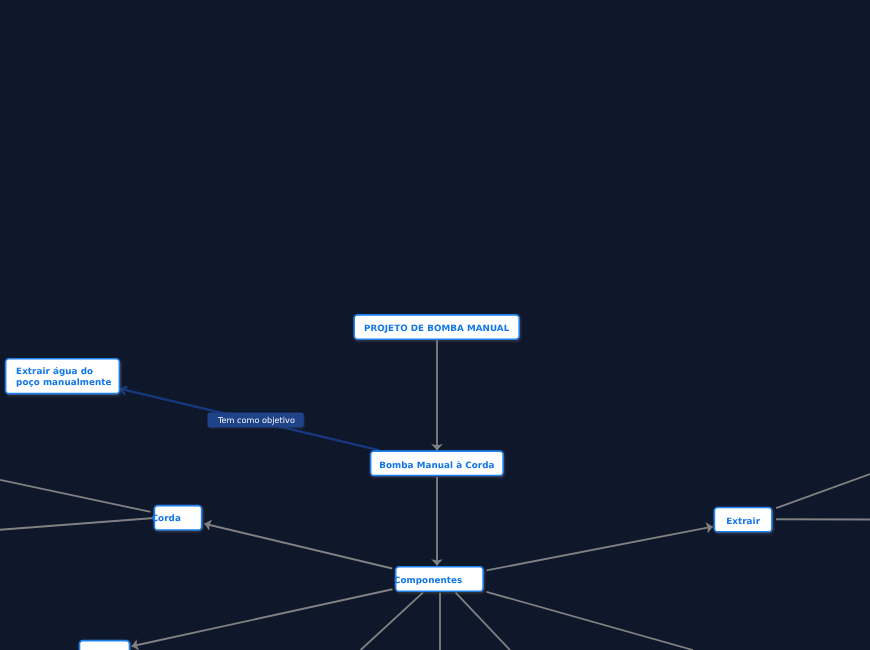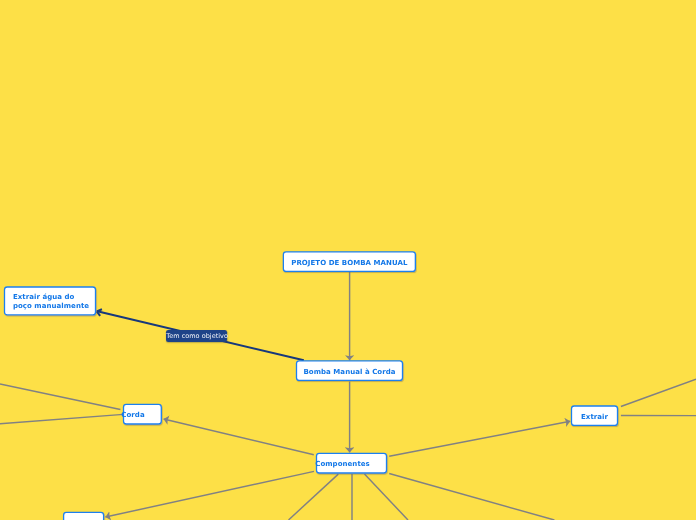--- a/index.html
+++ b/index.html
@@ -1,19 +1,19 @@
 <!DOCTYPE html>
 <html><head>
 <meta charset="utf-8">
 <title>PROJETO DE BOMBA MANUAL - Mapa Mental</title>
 <style>
   html,body{margin:0;padding:0;}
   body{width:696px;height:520px;overflow:hidden;background:#eff3fd;
        font-family:"DejaVu Sans","Liberation Sans",sans-serif;}
-  #canvas{position:relative;width:696px;height:520px;background:#fde047;overflow:hidden;}
+  #canvas{position:relative;width:696px;height:520px;background:#0f172a;overflow:hidden;}
   svg.layer{position:absolute;left:0;top:0;width:696px;height:520px;}
   .nlabel{position:absolute;box-sizing:border-box;
         display:flex;align-items:center;justify-content:center;
         color:#1277e8;font-weight:bold;text-align:center;white-space:nowrap;
         font-size:7px;letter-spacing:0.05px;padding-top:2.2px;}
   .nlabel.multiline{white-space:pre;line-height:9.35px;text-align:left;
         justify-content:flex-start;padding-left:8.4px;padding-top:5.5px;
         align-items:flex-start;}
   .badge{position:absolute;box-sizing:border-box;background:#1e4388;color:#f4f6fa;
         border-radius:2.2px;display:flex;align-items:center;justify-content:center;
@@ -91,14 +91,14 @@
   </div>
 
   <div class="nlabel" style="left:571.5px;top:406.0px;width:46.0px;height:19.4px;">
     <span>Extrair</span>
   </div>
 
   <div class="nlabel" style="left:63.6px;top:512.45px;width:40.0px;height:19.5px;">
     <span></span>
   </div>
 
-  <div class="badge" style="left:166.2px;top:329.9px;width:61px;height:12px;">Tem como objetivo</div>
+  <div class="badge" style="left:166.2px;top:329.9px;width:77px;height:12px;">Tem como objetivo</div>
 </div>
 
 </body></html>

